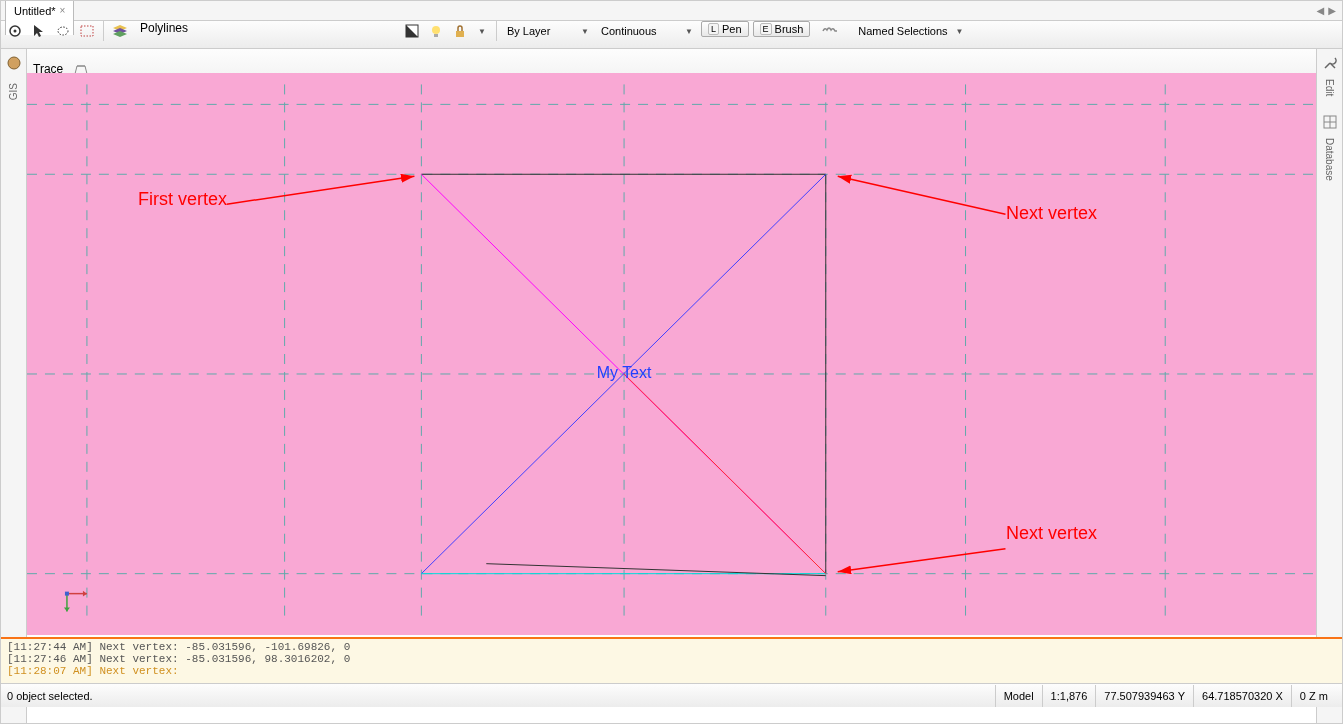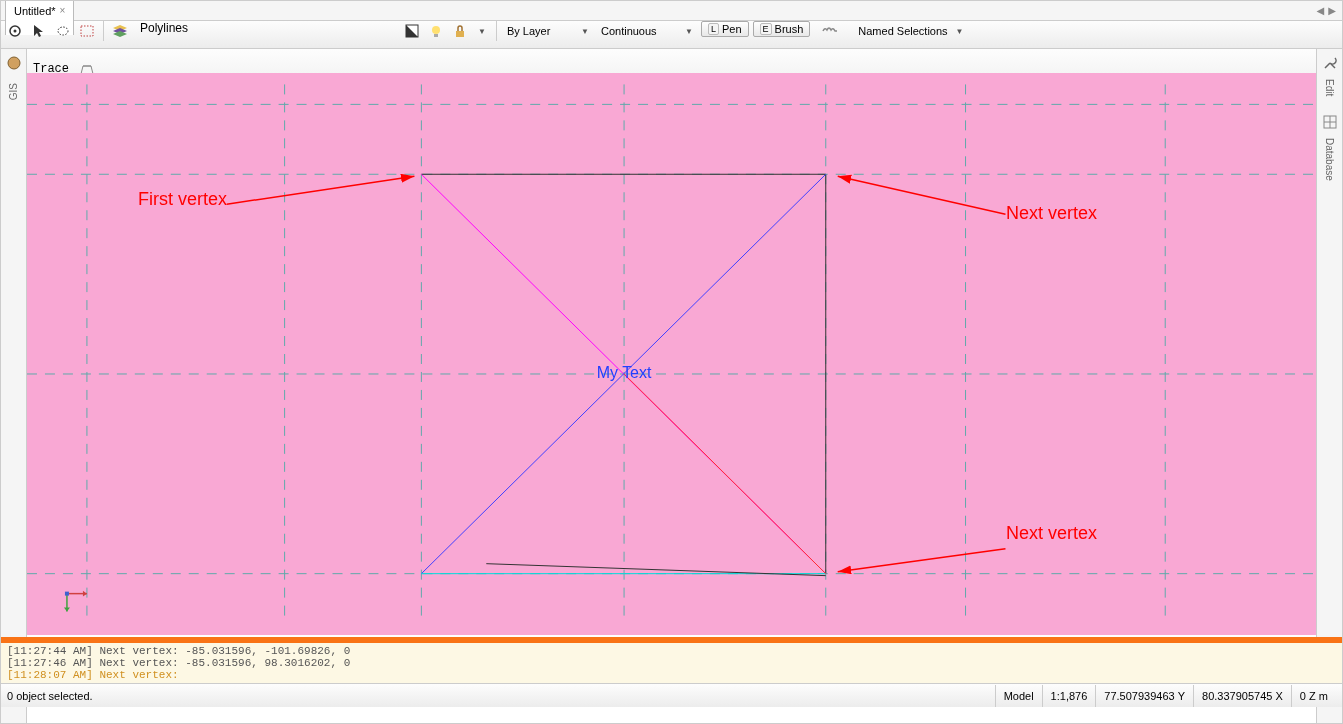--- a/index.html
+++ b/index.html
@@ -90,21 +90,20 @@
   border-radius: 2px;
 }
 .subtoolbar {
   height: 40px;
   background: linear-gradient(#fdfdfd, #f0f0f0);
   border-bottom: 1px solid #ccc;
   display: flex;
   align-items: center;
   padding: 16px 6px;
   gap: 8px;
-  font-family: Liberation Mono, monospace;
 }
 .left-panel {
   position: absolute;
   left: 0;
   top: 48px;
   width: 26px;
   bottom: 0;
   border-right: 1px solid #ccc;
   background: #f5f5f5;
   display: flex;
@@ -151,21 +150,21 @@
   width: 100%;
   height: 100%;
 }
 .console {
   position: absolute;
   left: 0;
   right: 0;
   bottom: 24px;
   height: 62px;
   background: #fdf8e4;
-  border-top: 6px solid #f97316;
+  border-top: 2px solid #f97316;
   border-bottom: 1px solid #ccc;
   font-family: "Consolas", "Courier New", monospace;
   font-size: 11px;
   padding: 2px 6px;
   color: #555;
   overflow-y: scroll;
 }
 .console .line-current { color: #d09020; }
 .statusbar {
   position: absolute;
@@ -392,21 +391,21 @@
 <div class="statusbar">
   <span>0 object selected.</span>
   <div class="status-right">
     <div class="status-cell">Model</div>
     <div class="status-cell">1:1,876</div>
     <div class="status-cell">
       <span>77.507939463</span>&nbsp;
       <span>Y</span>
     </div>
     <div class="status-cell">
-      <span>80.337905745</span>&nbsp;
+      <span>64.718570320</span>&nbsp;
       <span>X</span>
     </div>
     <div class="status-cell">
       <span>0</span>&nbsp;
       <span>Z</span>&nbsp;
       <span>m</span>
     </div>
   </div>
 </div>
 

